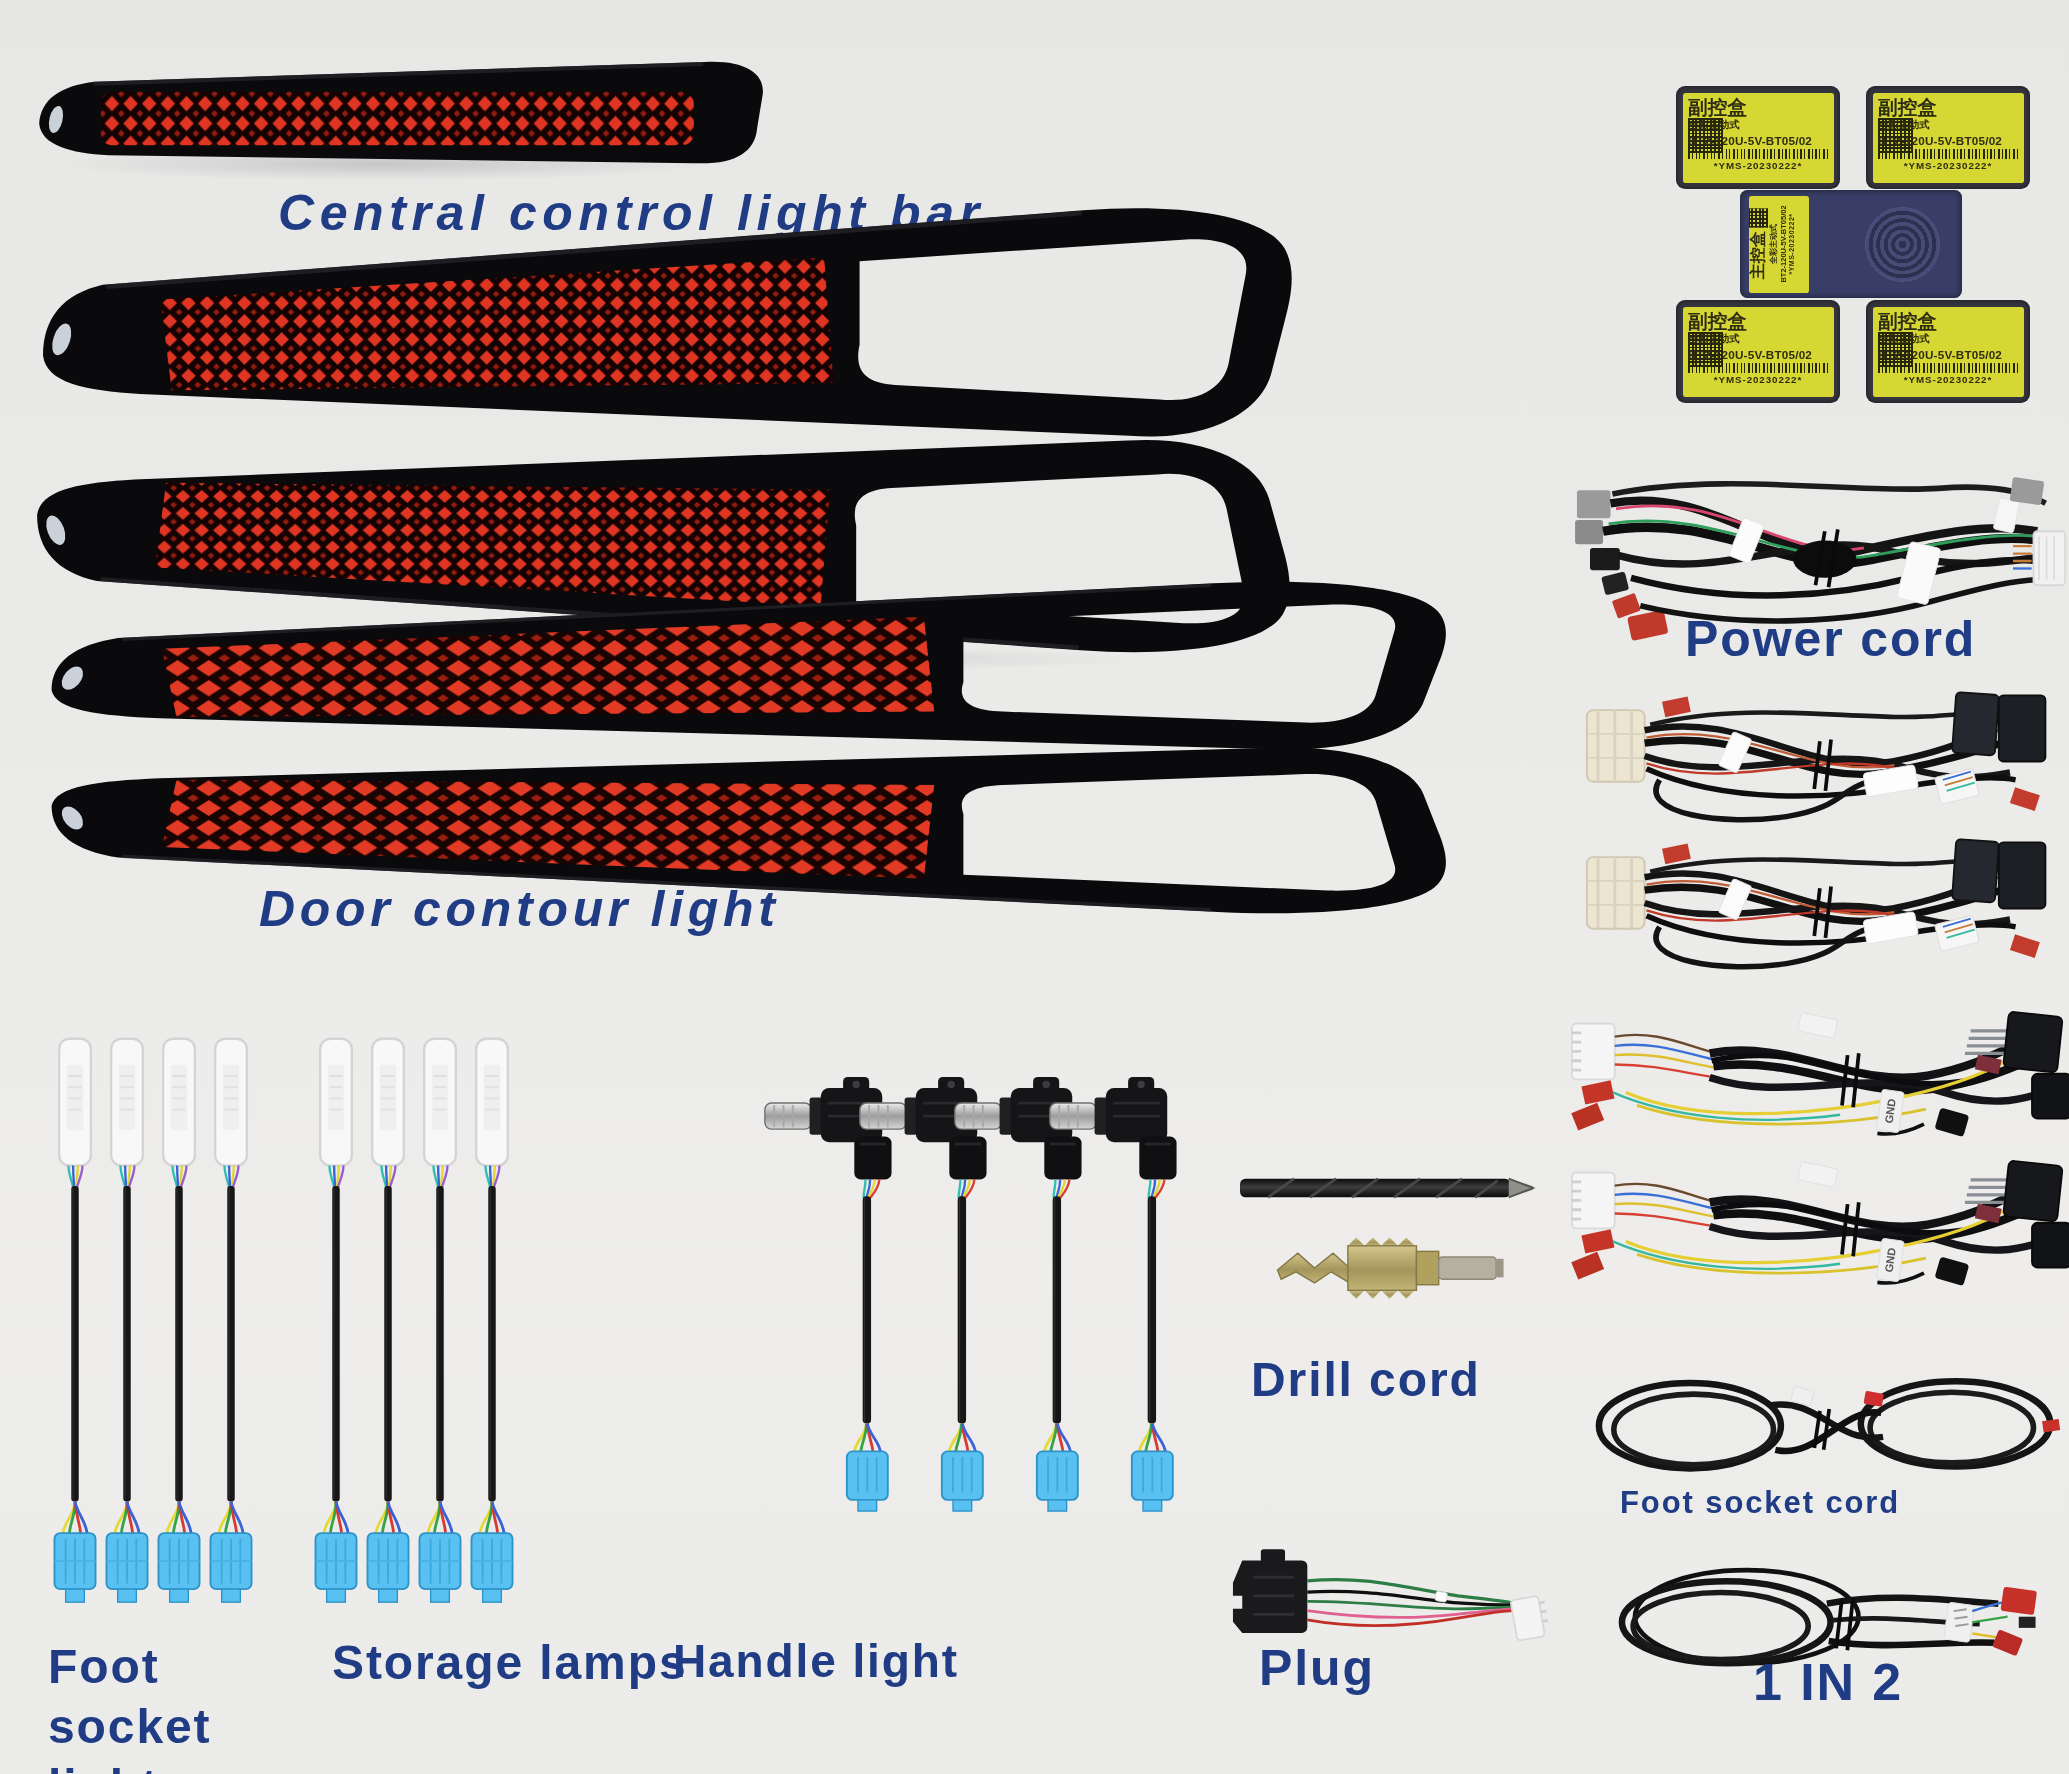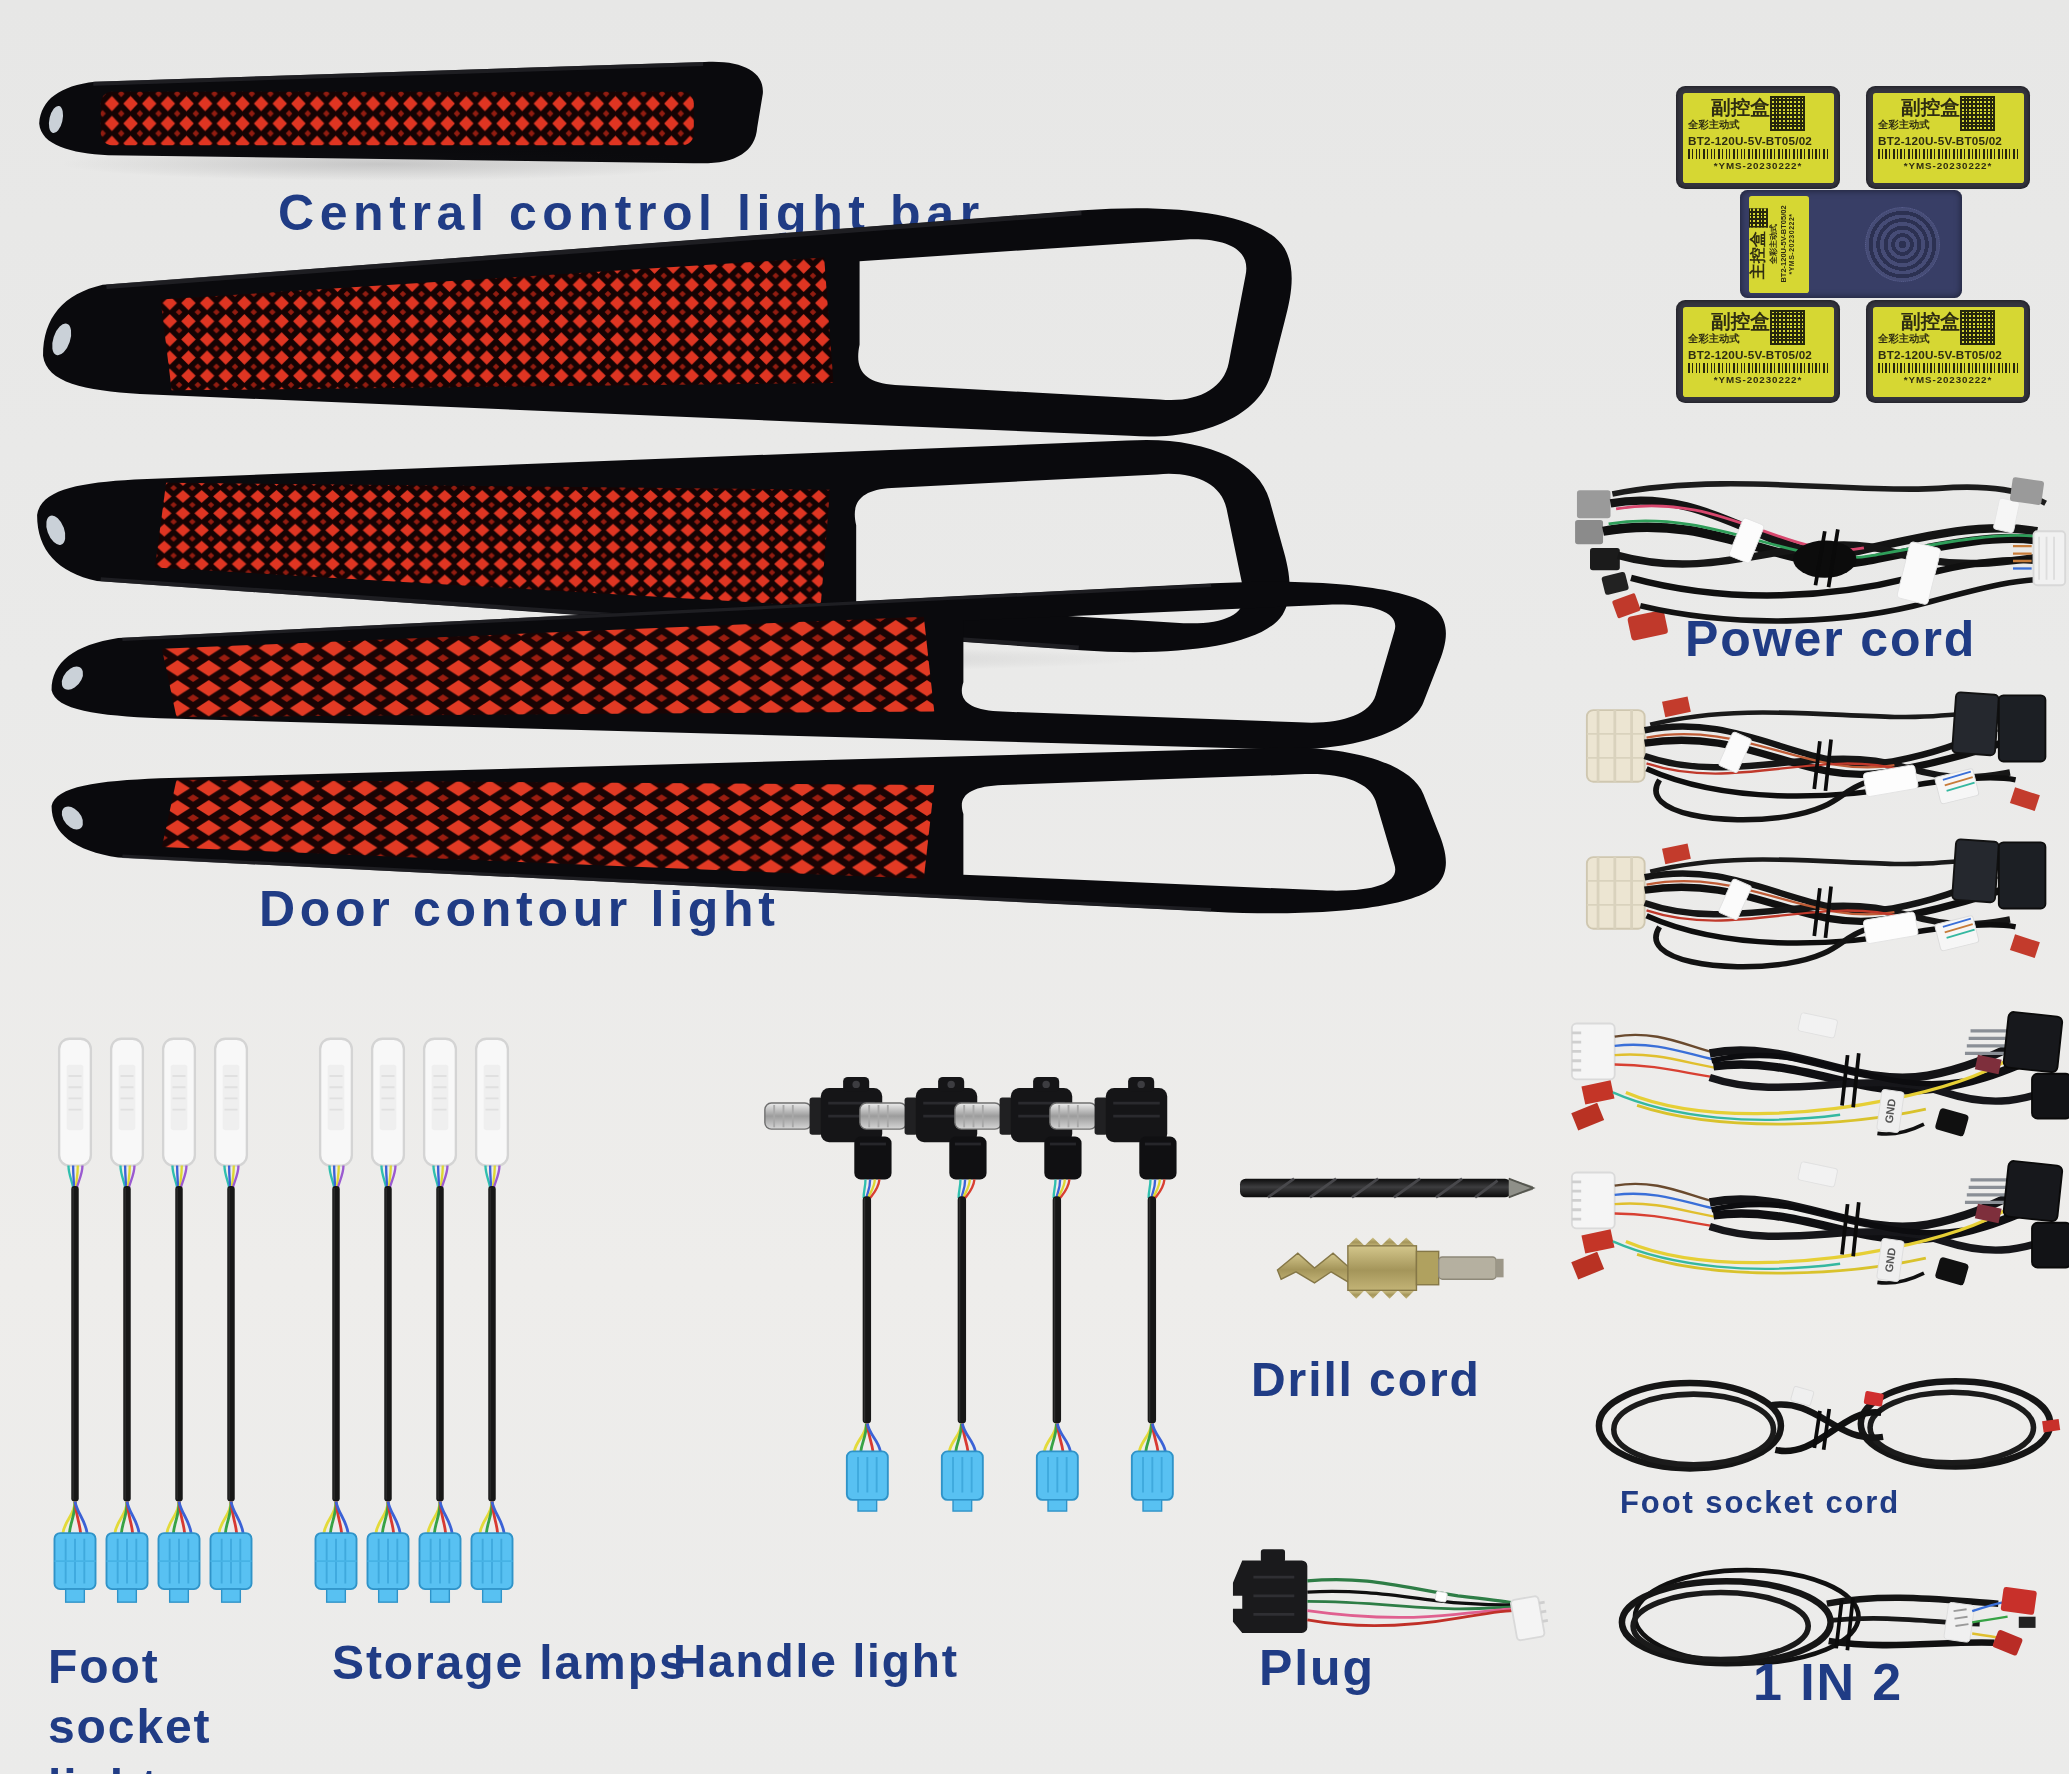--- a/index.html
+++ b/index.html
@@ -7,33 +7,33 @@
     position:relative;width:2070px;height:1775px;overflow:hidden;
     background:linear-gradient(180deg,#e7e7e6 0%,#eaeae9 38%,#eeedeb 72%,#ebebea 100%);
     font-family:"Liberation Sans","DejaVu Sans",sans-serif;
   }
   svg.part{position:absolute;overflow:visible;}
   .flipv{transform:scaleY(-1);}
   .lbl{
     position:absolute;font-weight:700;color:#203c85;white-space:nowrap;
     letter-spacing:1.9px;line-height:1.08;
   }
-  .lbl-sp{letter-spacing:5.6px;}
+  .lbl-sp{letter-spacing:5.6px;font-style:italic;}
   .wrap{white-space:normal;line-height:1.25;}
   .refl{position:absolute;background:radial-gradient(ellipse at center,rgba(25,25,30,.16),rgba(25,25,30,0) 70%);}
   
   .cbox{
     position:absolute;width:164px;height:103px;background:#35353f;border-radius:9.3px;
     box-shadow:inset 0 0 5.6px rgba(0,0,0,.6);padding:6.5px;box-sizing:border-box;
   }
   .ctag{
     width:100%;height:100%;background:#d6d733;border-radius:2.8px;
     padding:3.7px 5.6px;box-sizing:border-box;color:#2e2c12;overflow:hidden;
   }
-  .ctag-top{display:flex;justify-content:center;align-items:flex-start;height:37px;}
+  .ctag-top{display:flex;justify-content:flex-start;align-items:flex-start;height:37px;flex-direction:column;}
   .ctag-title{font-size:19.6px;font-weight:700;line-height:1.0;padding-top:1.9px;}
   .ctag-mode{font-size:10.3px;font-weight:700;margin-top:-15px;}
   .qr{
     width:35px;height:35px;flex:0 0 35px;
     background:
       repeating-linear-gradient(0deg,#26260c 0 1.9px,rgba(0,0,0,0) 1.9px 3.7px),
       repeating-linear-gradient(90deg,#26260c 0 1.9px,#d6d733 1.9px 3.7px);
   }
   .qr-sm{width:18.6px;height:18.6px;flex:0 0 18.6px;
     background:

